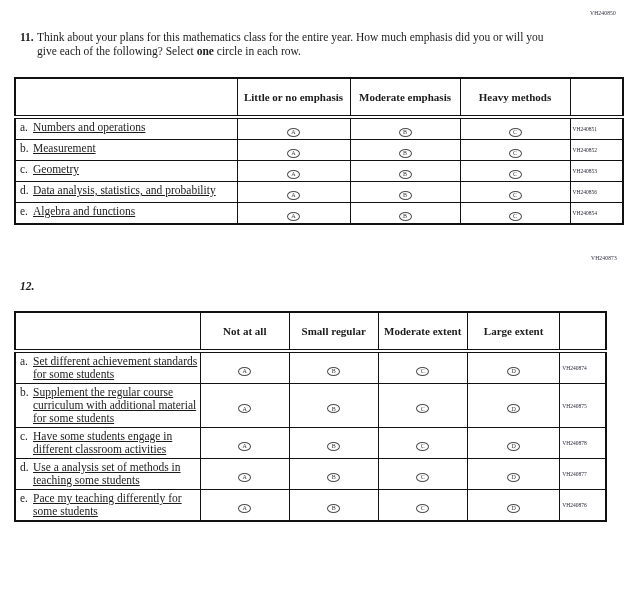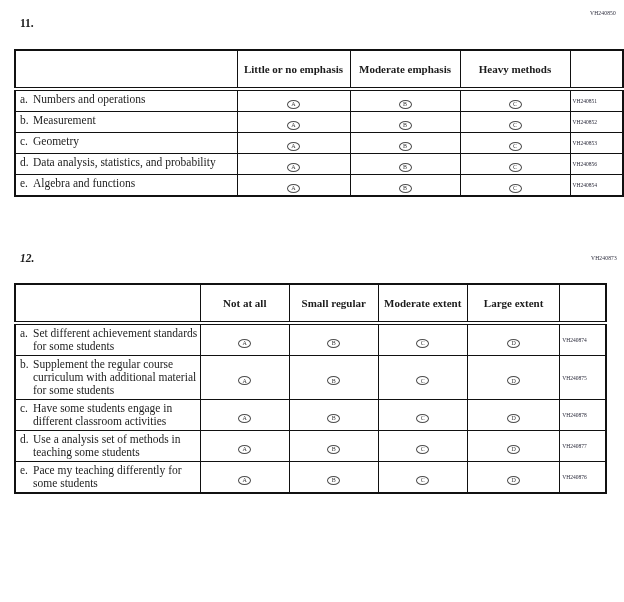--- a/index.html
+++ b/index.html
@@ -17,21 +17,21 @@
     letter-spacing:0.2px;
     color:#2a2a3a;
   }
   #code11{top:10px;right:8px;}
   #code12{top:255px;right:7px;}
   .question{
     display:flex;
     font-size:11.5px;
     line-height:14px;
   }
-  #q11-text{margin:16px 0 0 20px;}
+  #q11-text{margin:30px 0 0 20px;}
   #q12-text{margin:54px 0 0 20px;font-style:italic;}
   .qnum{
     font-weight:bold;
     width:17px;
     flex:none;
   }
   .qbody{width:508px;}
   .bold{font-weight:bold;}
   .qtable{
     border-collapse:collapse;
@@ -59,21 +59,21 @@
     padding:2px 0;
     vertical-align:top;
   }
   .stemwrap{display:flex;}
   .rl{
     width:17px;
     flex:none;
     padding-left:4px;
     box-sizing:border-box;
   }
-  .rt{flex:1;padding-right:2px;}
+  .rt{flex:1;padding-right:2px;text-decoration:underline;}
   .opt{
     text-align:center;
     vertical-align:middle;
   }
   .oval{
     display:inline-flex;
     align-items:center;
     justify-content:center;
     width:13px;height:9px;
     border:1px solid #4d4d4d;
@@ -95,20 +95,21 @@
   }
 </style>
 </head>
 <body>
 
 <div id="code11" class="vcode">VH240850</div>
 <div id="code12" class="vcode">VH240873</div>
 
 <div id="q11-text" class="question">
   <span class="qnum">11.</span>
+  <span class="qbody"><span>Think about your plans for this mathematics class for the entire year. How much emphasis did you or will you give each of the following? Select </span><span class="bold">one</span><span> circle in each row.</span></span>
 </div>
 
 <table id="table11" class="qtable">
   <colgroup>
     <col style="width:222px">
       <col style="width:113px">
       <col style="width:110px">
       <col style="width:110px">
       <col style="width:53px">
   </colgroup>

